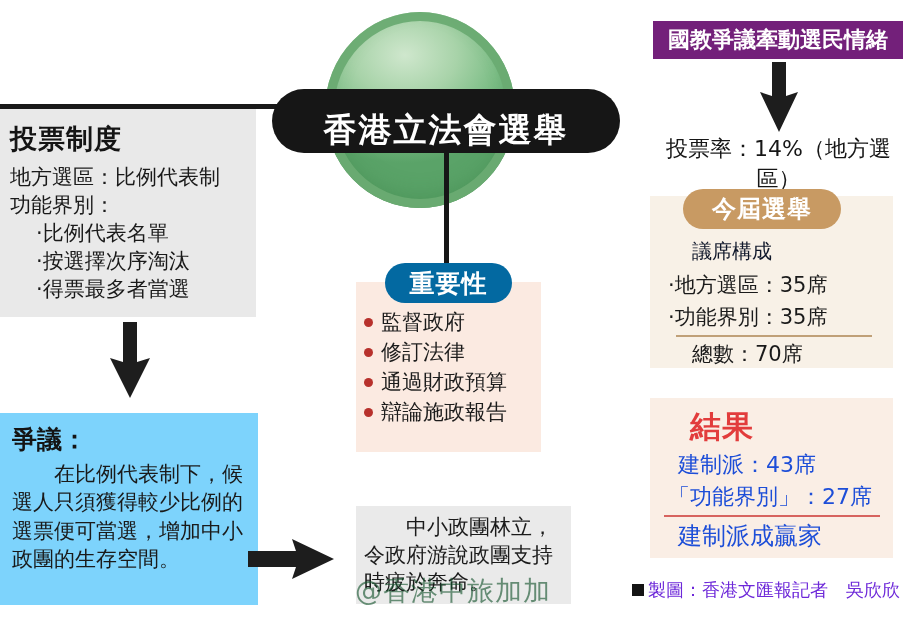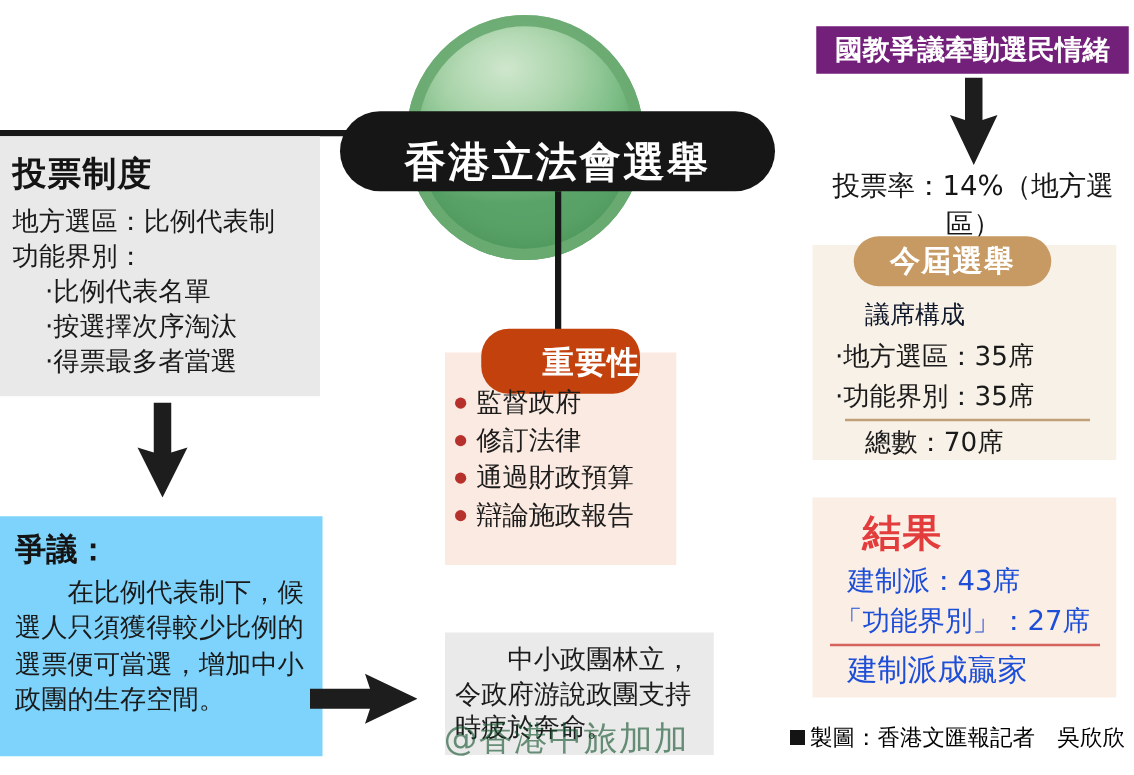--- a/index.html
+++ b/index.html
@@ -107,23 +107,23 @@
 
   
   #arrow-right { left: 248px; top: 537px; width: 86px; height: 44px; }
 
   
   #imp-panel {
     left: 356px; top: 282px; width: 185px; height: 170px;
     background: #fbeae1;
   }
   #imp-badge {
-    left: 385px; top: 263px; width: 127px; height: 52px;
-    background: #c2410c; border-radius: 22px;
-    display: flex; align-items: center; justify-content: flex-end;
+    left: 385px; top: 263px; width: 127px; height: 40px;
+    background: #0369a1; border-radius: 22px;
+    display: flex; align-items: center; justify-content: center;
   }
   #imp-badge span {
     color: #ffffff; font-size: 25px; font-weight: bold; letter-spacing: 1px;
     font-family: "DejaVu Sans", sans-serif;
   }
   #imp-list { left: 364px; top: 312px; width: 180px; }
   .imp-item {
     display: flex; align-items: center; gap: 8px;
     font-size: 21px; color: #1c1c1c; line-height: 1.0;
     margin-bottom: 9px; font-family: "DejaVu Sans", sans-serif;
@@ -207,21 +207,21 @@
   }
   #res1 { left: 678px; top: 450px; }
   #res2 { left: 668px; top: 482px; }
   #result-rule {
     left: 664px; top: 515px; width: 216px; height: 2px; background: #d7635f;
   }
   #res3 { left: 678px; top: 520px; font-size: 24px; }
 
   #credit {
     left: 632px; top: 578px; width: 275px;
-    font-size: 18px; color: #000000;
+    font-size: 18px; color: #6d28d9;
     font-family: "DejaVu Sans", sans-serif;
     display: flex; align-items: center; gap: 4px;
   }
   #credit-square {
     width: 12px; height: 12px; background: #141414; flex: 0 0 auto;
   }
 </style>
 </head>
 <body>
 

